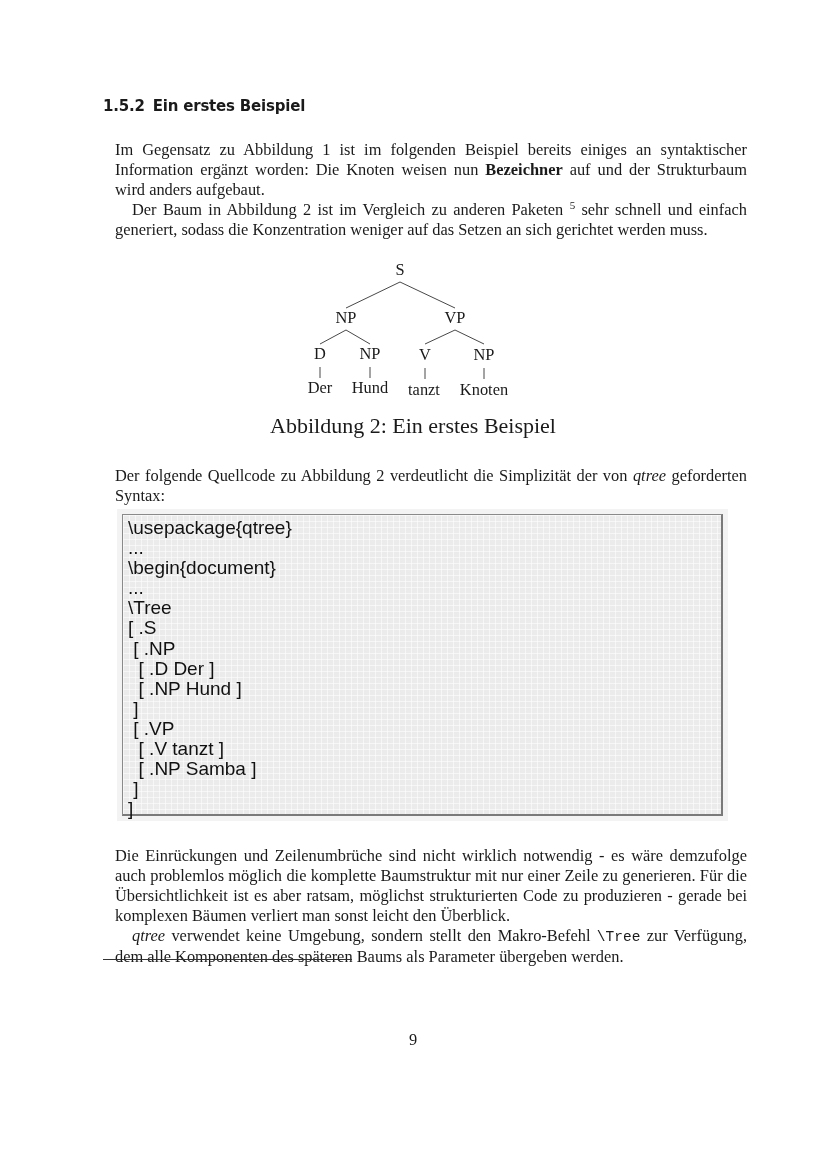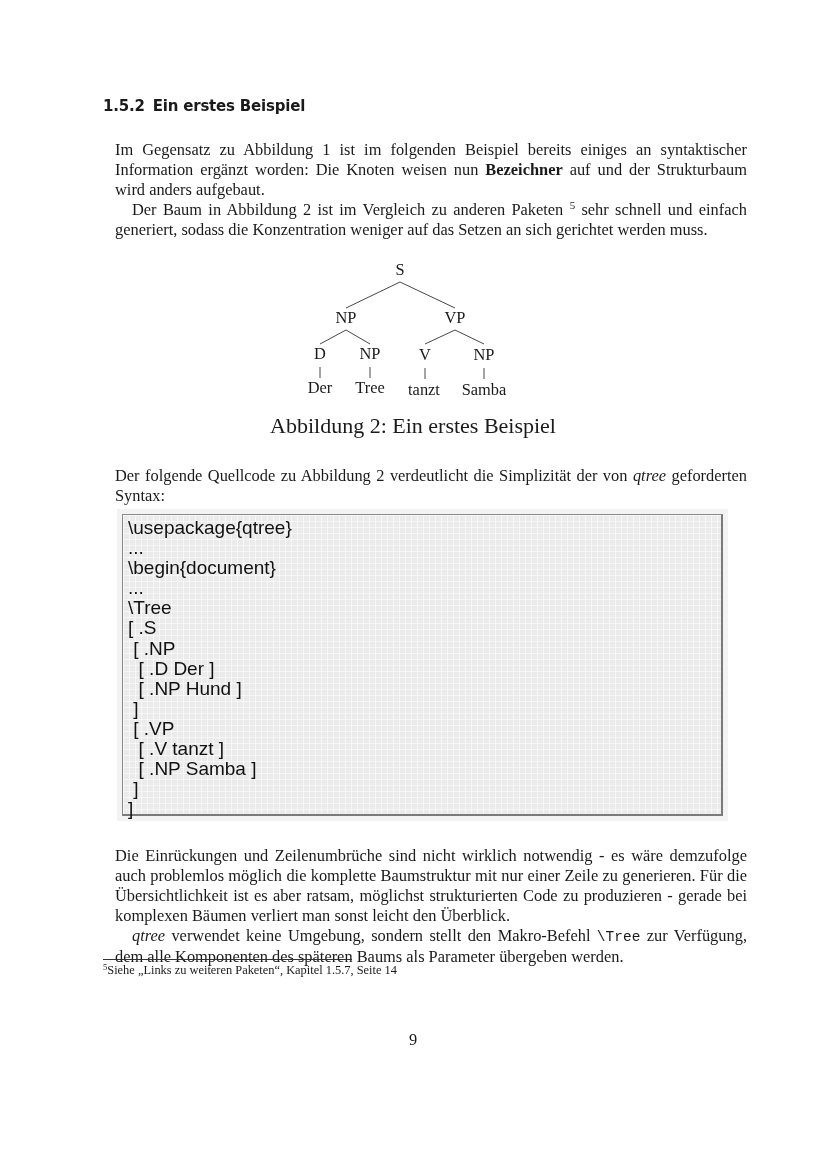--- a/index.html
+++ b/index.html
@@ -77,23 +77,23 @@
       </g>
     </svg>
     <span class="node" style="left:400px; top:270px;">S</span>
     <span class="node" style="left:346px; top:318px;">NP</span>
     <span class="node" style="left:455px; top:318px;">VP</span>
     <span class="node" style="left:320px; top:354px;">D</span>
     <span class="node" style="left:370px; top:354px;">NP</span>
     <span class="node" style="left:425px; top:355px;">V</span>
     <span class="node" style="left:484px; top:355px;">NP</span>
     <span class="node" style="left:320px; top:388px;">Der</span>
-    <span class="node" style="left:370px; top:388px;">Tree</span>
+    <span class="node" style="left:370px; top:388px;">Hund</span>
     <span class="node" style="left:424px; top:390px;">tanzt</span>
-    <span class="node" style="left:484px; top:390px;">Samba</span>
+    <span class="node" style="left:484px; top:390px;">Knoten</span>
   </div>
 
   <p class="caption">Abbildung 2: Ein erstes Beispiel</p>
 
   <p class="para" style="top:454px;"><span>Der folgende Quellcode zu Abbildung 2 verdeutlicht die Simplizität der von </span><i>qtree</i><span> geforderten Syntax:</span></p>
 
   <div class="codebox-outer"></div>
   <div class="codebox">
     <pre>\usepackage{qtree}
 ...
@@ -108,16 +108,15 @@
  [ .VP
   [ .V tanzt ]
   [ .NP Samba ]
  ]
 ]</pre>
   </div>
 
   <p class="para" style="top:834px;"><span>Die Einrückungen und Zeilenumbrüche sind nicht wirklich notwendig - es wäre demzufolge auch problemlos möglich die komplette Baumstruktur mit nur einer Zeile zu generieren. Für die Übersichtlichkeit ist es aber ratsam, möglichst strukturierten Code zu produzieren - gerade bei komplexen Bäumen verliert man sonst leicht den Überblick.</span><br><span class="indent"></span><i>qtree</i><span> verwendet keine Umgebung, sondern stellt den Makro-Befehl </span><code>\Tree</code><span> zur Verfügung, dem alle Komponenten des späteren Baums als Parameter übergeben werden.</span></p>
 
   <div class="footrule"></div>
-  <p class="footnote"><sup>5</sup><span>Siehe „Links zu weiteren Paketen“, Kapitel 1.5.7, Seite 14</span></p>
 
   <p class="pagenum">9</p>
 </div>
 
 </body></html>

